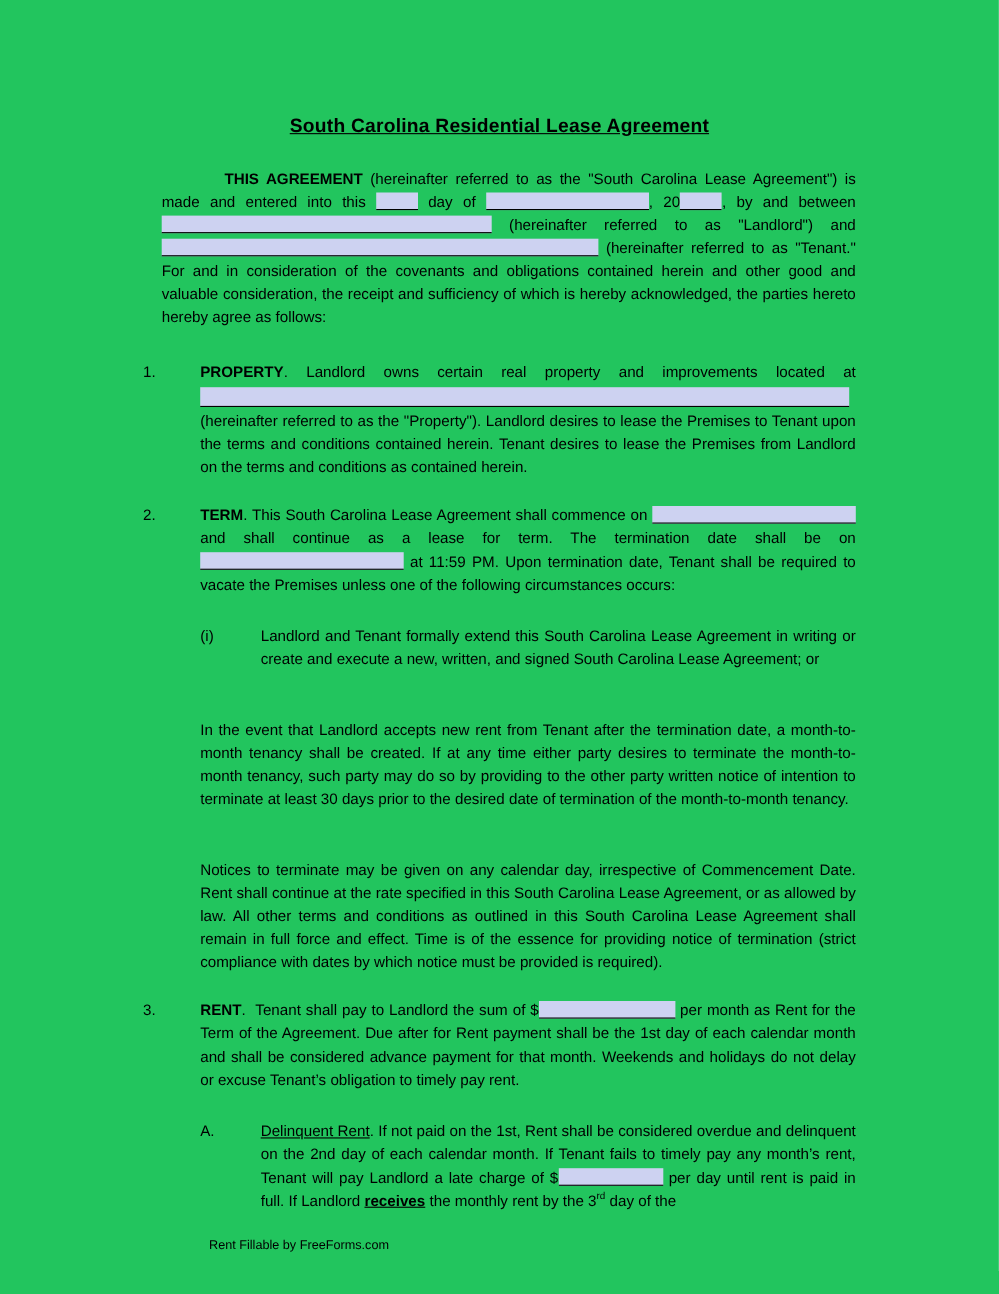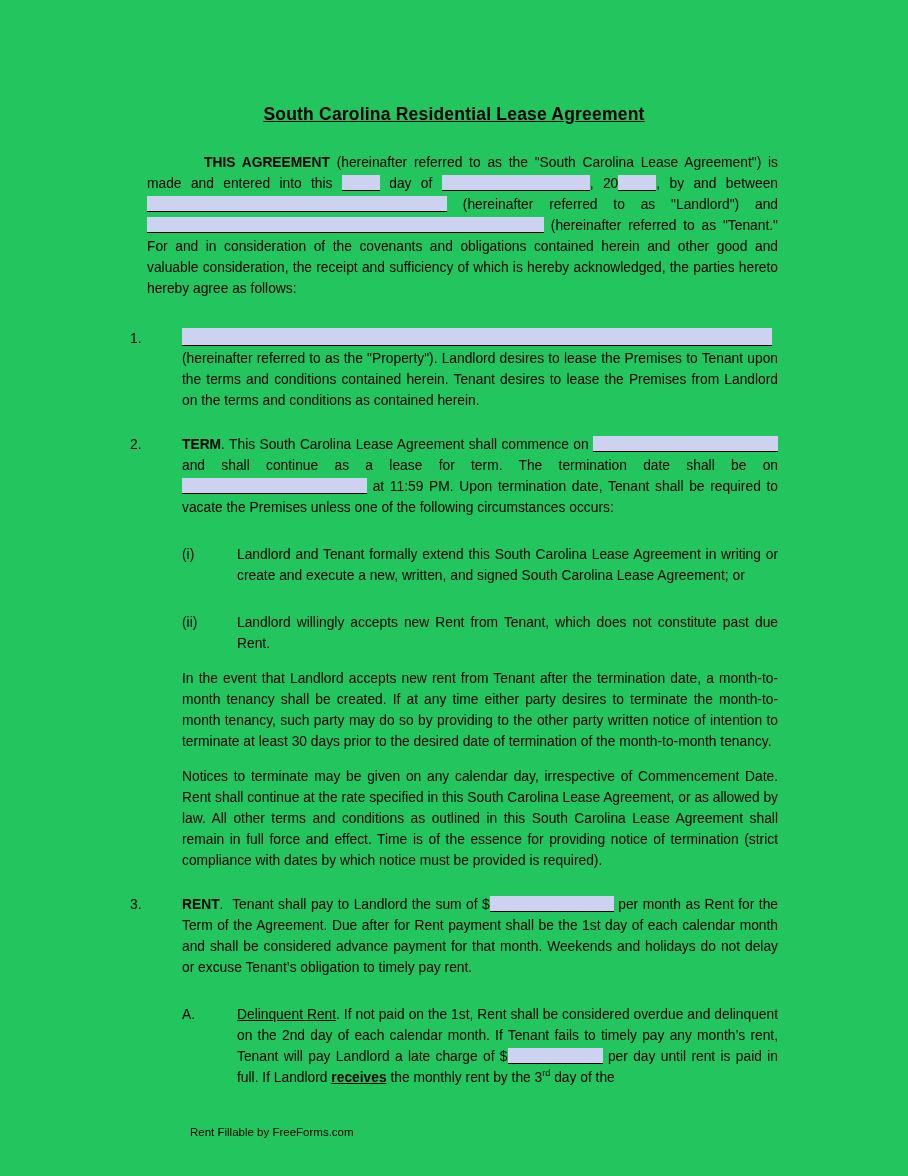--- a/index.html
+++ b/index.html
@@ -22,21 +22,21 @@
 
   .section { position:relative; padding-left:52px; margin-bottom:23px; }
   .section .num { position:absolute; left:0; top:0; font-size:13.8px; line-height:21px; }
 
   .just-line { text-align:justify; text-align-last:justify; }
 
   .sub { display:flex; margin-top:26px; }
   .sub .marker { flex:0 0 55px; font-size:13.8px; line-height:21px; }
   .sub .sub-body { flex:1; }
 
-  .cont-para { margin-top:14px; }
+  .cont-para { margin-top:43px; }
 
   b { font-weight:bold; }
   .u { text-decoration:underline; }
   .bu { font-weight:bold; text-decoration:underline; }
   sup { font-size:9px; line-height:0; vertical-align:super; }
 
   .field {
     display:inline-block; background:#cdd2f1;
     border-bottom:1.7px solid #000; height:15px; vertical-align:-3px;
   }
@@ -61,39 +61,36 @@
 <div class="page">
   <div class="content">
 
     <h1 class="doc-title">South Carolina Residential Lease Agreement</h1>
 
     <p class="para intro"><b>THIS AGREEMENT</b><span> (hereinafter referred to as the "South Carolina Lease Agreement") is made and entered into this </span><span class="field w-day"></span><span> day of </span><span class="field w-month"></span><span>, 20</span><span class="field w-year"></span><span>, by and between </span><span class="field w-landlord"></span><span> (hereinafter referred to as "Landlord") and </span><span class="field w-tenant"></span><span> (hereinafter referred to as "Tenant." For and in consideration of the covenants and obligations contained herein and other good and valuable consideration, the receipt and sufficiency of which is hereby acknowledged, the parties hereto hereby agree as follows:</span></p>
 
     <div class="section">
       <span class="num">1.</span>
       <div class="sect-body">
+        <div class="just-line"><b>PROPERTY</b><span>. Landlord owns certain real property and improvements located at</span></div>
         <span class="field-line"></span>
         <div>(hereinafter referred to as the "Property"). Landlord desires to lease the Premises to Tenant upon the terms and conditions contained herein. Tenant desires to lease the Premises from Landlord on the terms and conditions as contained herein.</div>
       </div>
     </div>
 
     <div class="section">
       <span class="num">2.</span>
       <div class="sect-body">
         <div><b>TERM</b><span>. This South Carolina Lease Agreement shall commence on </span><span class="field w-date"></span><span> and shall continue as a lease for term. The termination date shall be on </span><span class="field w-date"></span><span> at 11:59 PM. Upon termination date, Tenant shall be required to vacate the Premises unless one of the following circumstances occurs:</span></div>
 
         <div class="sub">
           <span class="marker">(i)</span>
           <div class="sub-body">Landlord and Tenant formally extend this South Carolina Lease Agreement in writing or create and execute a new, written, and signed South Carolina Lease Agreement; or</div>
         </div>
 
-        <div class="sub">
-          <span class="marker">(ii)</span>
-          <div class="sub-body">Landlord willingly accepts new Rent from Tenant, which does not constitute past due Rent.</div>
-        </div>
 
         <div class="cont-para">In the event that Landlord accepts new rent from Tenant after the termination date, a month-to-month tenancy shall be created. If at any time either party desires to terminate the month-to-month tenancy, such party may do so by providing to the other party written notice of intention to terminate at least 30 days prior to the desired date of termination of the month-to-month tenancy.</div>
 
         <div class="cont-para">Notices to terminate may be given on any calendar day, irrespective of Commencement Date. Rent shall continue at the rate specified in this South Carolina Lease Agreement, or as allowed by law. All other terms and conditions as outlined in this South Carolina Lease Agreement shall remain in full force and effect. Time is of the essence for providing notice of termination (strict compliance with dates by which notice must be provided is required).</div>
       </div>
     </div>
 
     <div class="section">
       <span class="num">3.</span>
       <div class="sect-body">

